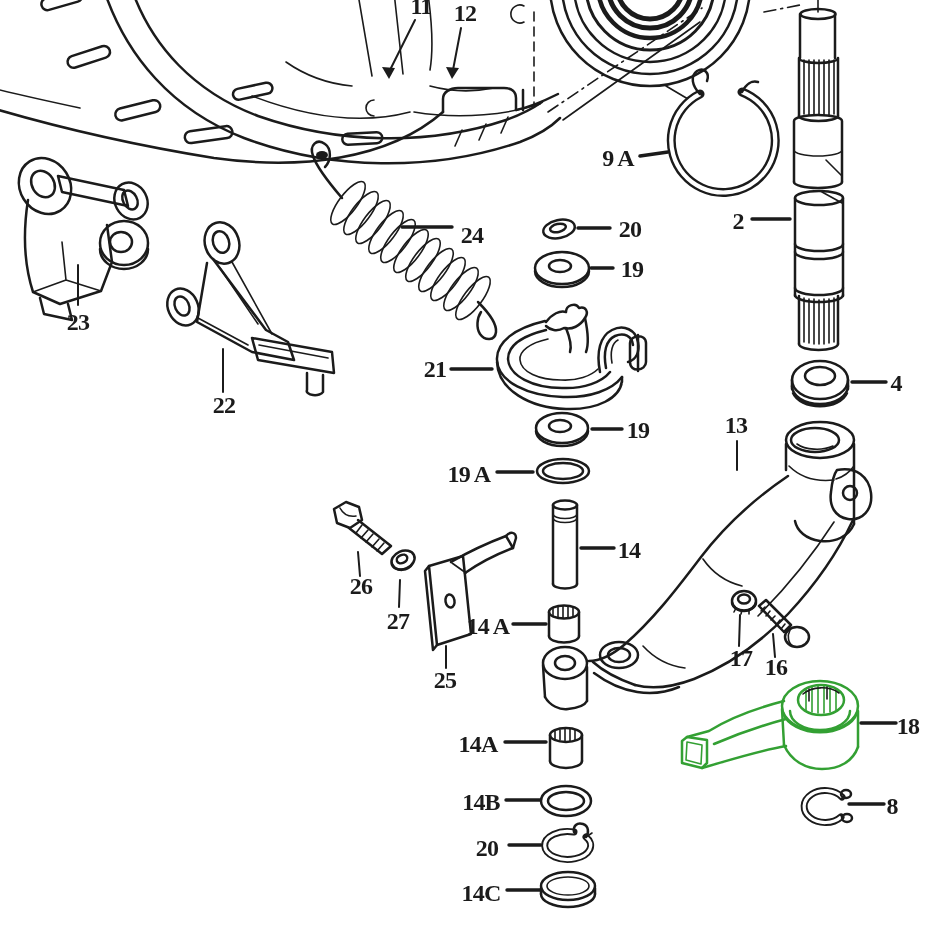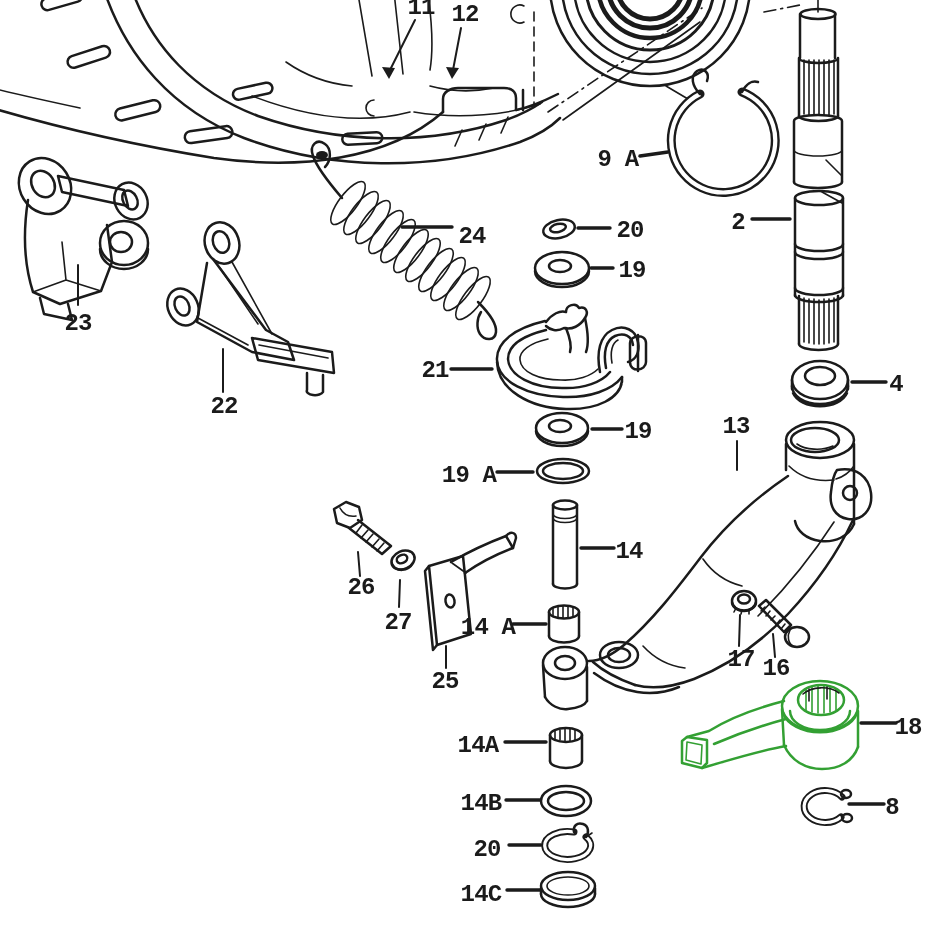--- a/index.html
+++ b/index.html
@@ -1,18 +1,18 @@
 <!DOCTYPE html>
 <html style="--ink: #1b1b1b; --green: #33a033; --paper: #ffffff;"><head>
 <meta charset="utf-8">
 <style>
   :root{ --ink:#1b1b1b; --green:#33a033; --paper:#ffffff; }
   html,body{margin:0;padding:0;background:#fff;}
   .stage{position:relative;width:940px;height:940px;background:var(--paper);overflow:hidden;
-         font-family:Liberation Mono, monospace;}
+         font-family:Liberation Serif, serif;}
   svg{position:absolute;left:0;top:0;}
   .p{fill:none;stroke:var(--ink);stroke-width:2.5;stroke-linecap:round;stroke-linejoin:round;}
   .t{stroke-width:1.6;}
   .dash{stroke-dasharray:9 6;}
   .dashdot{stroke-dasharray:12 5 2 5;}
   .gg{stroke:var(--green);}
   .ring-o{fill:none;stroke:var(--ink);stroke-width:9;stroke-linecap:round;}
   .ring-o2{fill:none;stroke:var(--ink);stroke-width:7;stroke-linecap:round;}
   .ring-w{fill:none;stroke:#fff;stroke-width:4.2;stroke-linecap:butt;}
   .ring-w2{fill:none;stroke:#fff;stroke-width:3.2;stroke-linecap:butt;}

